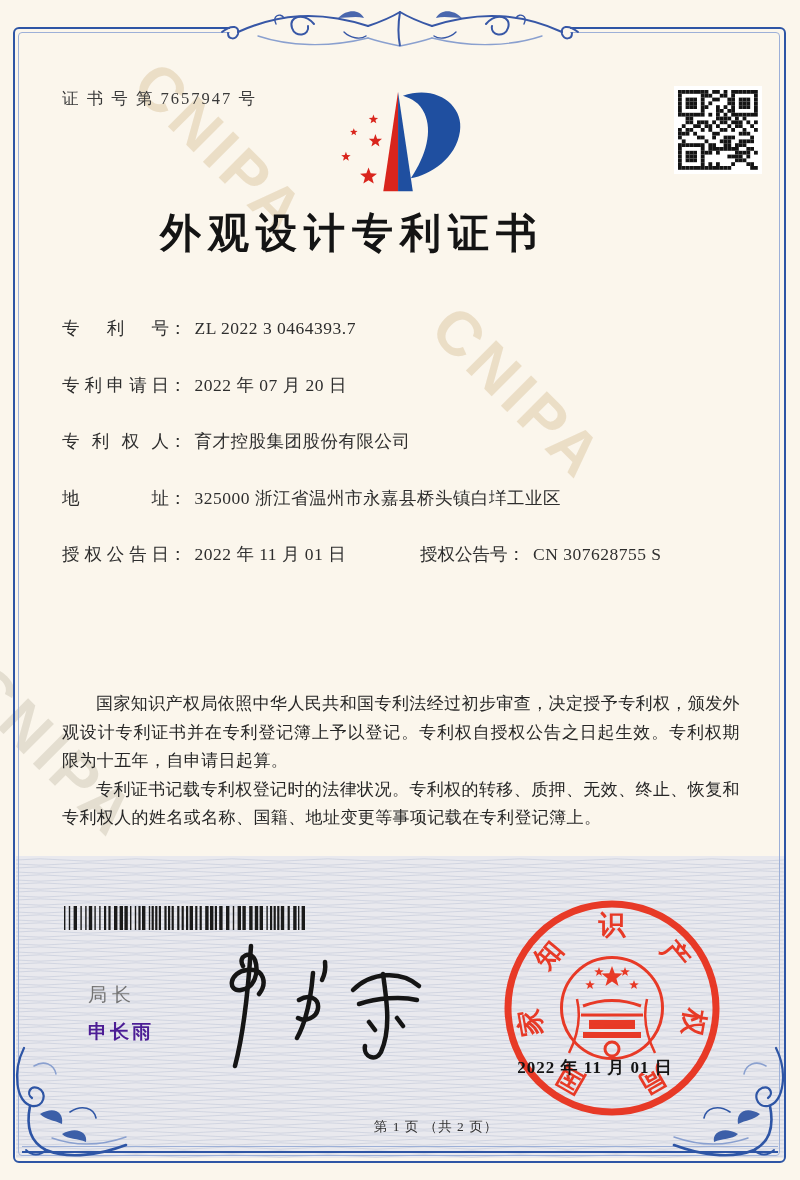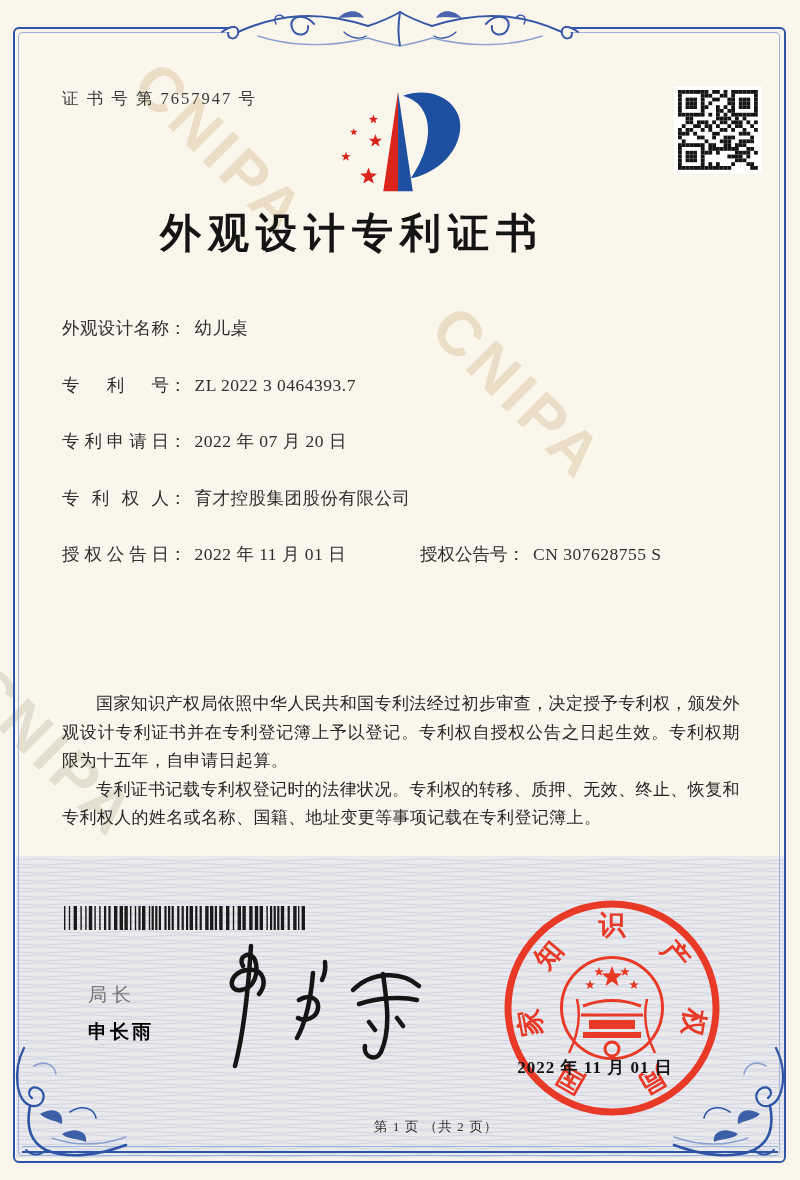--- a/index.html
+++ b/index.html
@@ -35,21 +35,21 @@
   .lbl{display:inline-block;width:107px;text-align:justify;text-align-last:justify;vertical-align:top;}
   .val{margin-left:8px;letter-spacing:.5px;}
   .grant-group{position:absolute;left:358px;top:0;}
   .paras{position:absolute;left:62px;top:690px;width:678px;z-index:6;
          font-size:17px;line-height:1.68;color:#262626;text-align:justify;letter-spacing:.4px;}
   .paras p{margin:0;text-indent:2em;}
   .barcode{position:absolute;left:64px;top:906px;width:242px;height:24px;z-index:6;}
   .signer-title{position:absolute;left:88px;top:982px;font-family:"Liberation Sans","DejaVu Sans",sans-serif;
          font-size:19px;font-weight:400;color:#737373;letter-spacing:5px;z-index:6;}
   .signer-name{position:absolute;left:88px;top:1019px;font-family:Liberation Serif, serif;
-         font-size:19px;font-weight:600;color:#000000;letter-spacing:3px;z-index:6;}
+         font-size:19px;font-weight:600;color:#4c1d95;letter-spacing:3px;z-index:6;}
   .signature{position:absolute;left:185px;top:938px;width:260px;height:135px;z-index:6;}
   .seal{position:absolute;left:497px;top:893px;width:230px;height:230px;z-index:5;opacity:.96;}
   .seal-date{position:absolute;left:505px;top:1056px;width:180px;text-align:center;
          font-size:17px;font-weight:700;color:#141414;letter-spacing:1px;z-index:7;}
   .footer{position:absolute;left:0;top:1118px;width:800px;text-align:center;
          font-size:13.5px;color:#333;letter-spacing:1px;z-index:6;margin-left:36px;}
 </style>
 </head>
 <body>
 
@@ -435,24 +435,24 @@
         <rect x="45.8" y="80.0" width="3.8" height="3.8" fill="#141414"></rect>
         <rect x="49.6" y="80.0" width="3.8" height="3.8" fill="#141414"></rect>
         <rect x="53.4" y="80.0" width="3.8" height="3.8" fill="#141414"></rect>
         <rect x="76.2" y="80.0" width="3.8" height="3.8" fill="#141414"></rect>
         <rect x="80.0" y="80.0" width="3.8" height="3.8" fill="#141414"></rect>
       </svg></div>
 
   <div class="title">外观设计专利证书</div>
 
   <div class="fields" id="field-rows">
-      <div class="field-row"><span class="lbl">外观设计名称</span><span class="colon">：</span><span class="val">幼儿桌</span></div>
       <div class="field-row"><span class="lbl">专利号</span><span class="colon">：</span><span class="val">ZL 2022 3 0464393.7</span></div>
       <div class="field-row"><span class="lbl">专利申请日</span><span class="colon">：</span><span class="val">2022 年 07 月 20 日</span></div>
       <div class="field-row"><span class="lbl">专利权人</span><span class="colon">：</span><span class="val">育才控股集团股份有限公司</span></div>
+      <div class="field-row"><span class="lbl">地址</span><span class="colon">：</span><span class="val">325000 浙江省温州市永嘉县桥头镇白垟工业区</span></div>
       <div class="field-row"><span class="lbl">授权公告日</span><span class="colon">：</span><span class="val">2022 年 11 月 01 日</span><span class="grant-group"><span class="">授权公告号</span><span class="colon">：</span><span class="val">CN 307628755 S</span></span></div>
     </div>
 
   <div class="paras" id="paragraphs">
       <p>国家知识产权局依照中华人民共和国专利法经过初步审查，决定授予专利权，颁发外观设计专利证书并在专利登记簿上予以登记。专利权自授权公告之日起生效。专利权期限为十五年，自申请日起算。</p>
       <p>专利证书记载专利权登记时的法律状况。专利权的转移、质押、无效、终止、恢复和专利权人的姓名或名称、国籍、地址变更等事项记载在专利登记簿上。</p>
     </div>
 
   <svg class="barcode" id="barcodesvg" viewBox="0 0 242 24">
       <rect x="0.0" y="0" width="1.4" height="24" fill="#1a1a1a"></rect>

